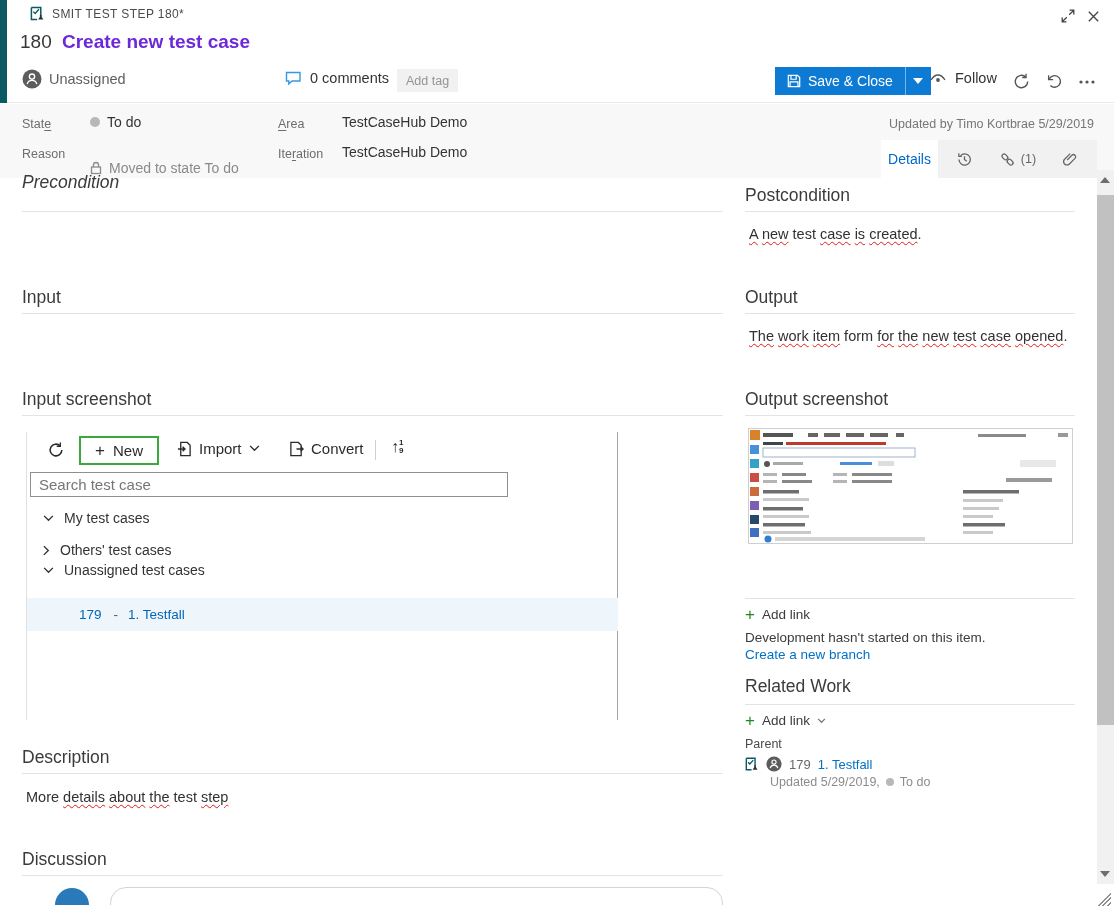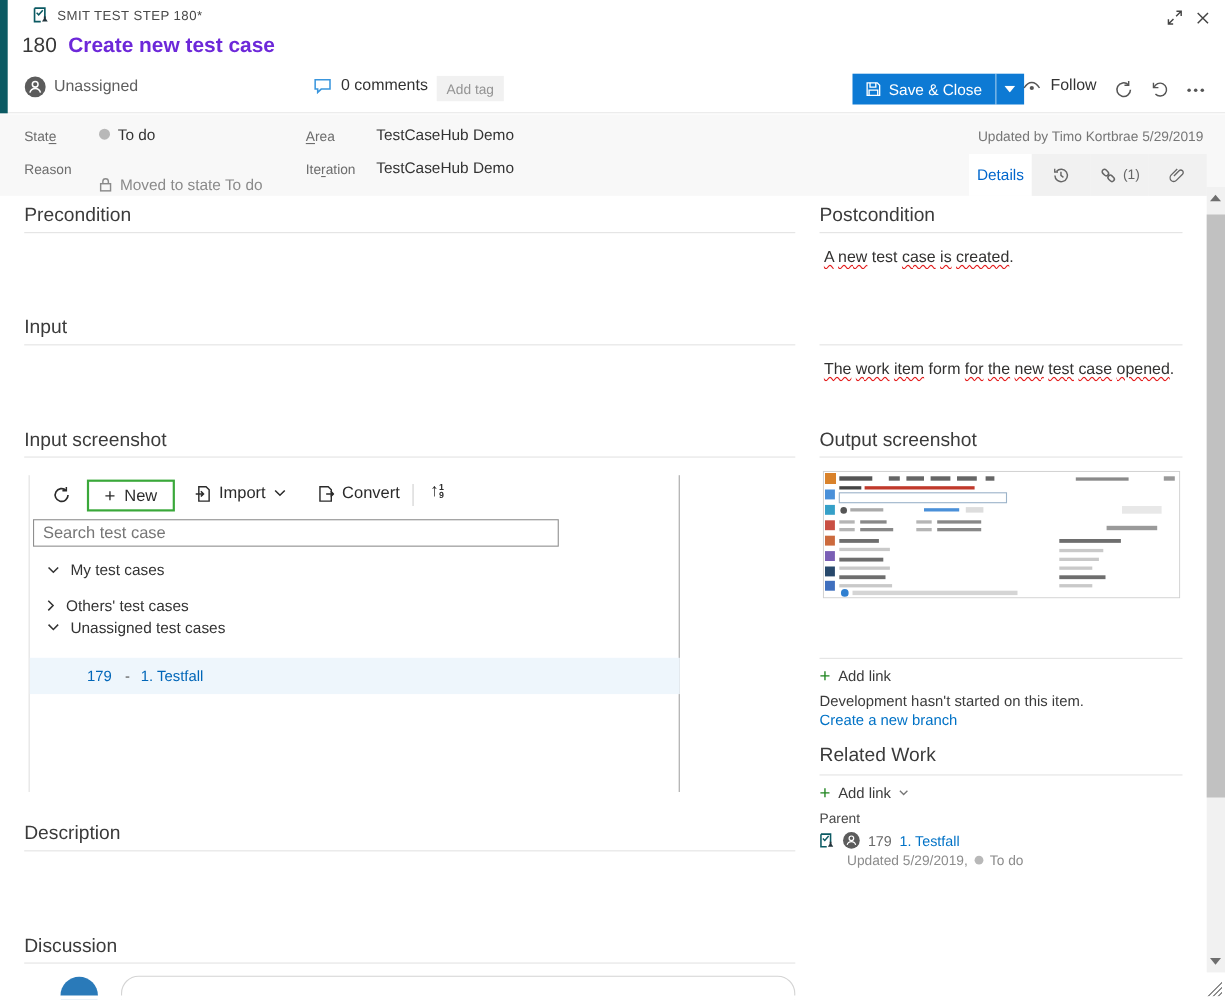--- a/index.html
+++ b/index.html
@@ -254,21 +254,21 @@
         <span>(1)</span>
       </button>
       <button class="tab tab-ico">
         <svg width="15" height="17" viewBox="0 0 16 18" fill="none" stroke="#666" stroke-width="1.3">
           <path d="M4.5 9.5l5-5a2.3 2.3 0 0 1 3.3 3.3l-6 6a3.6 3.6 0 0 1-5.1-5.1l6-6"></path>
         </svg>
       </button>
     </div>
   </div>
 
-  <div class="sec-title lw" style="top:185px;">Precondition</div>
+  <div class="sec-title lw" style="top:172px;font-style:italic;">Precondition</div>
   <div class="divider lw" style="top:211px;"></div>
 
   <div class="sec-title lw" style="top:287px;">Input</div>
   <div class="divider lw" style="top:313px;"></div>
 
   <div class="sec-title lw" style="top:389px;">Input screenshot</div>
   <div class="divider lw" style="top:415px;"></div>
 
   <div class="shot">
     <div class="shot-tools">
@@ -344,30 +344,32 @@
 
     <div class="t-sel">
       <span class="tid">179</span>
       <span class="tdash">-</span>
       <span class="ttitle">1. Testfall</span>
     </div>
   </div>
 
   <div class="sec-title lw" style="top:747px;">Description</div>
   <div class="divider lw" style="top:773px;"></div>
+  <div class="fieldtext" style="left:26px; top:789px; width:690px;">More <span class="misspelled">details</span> <span class="misspelled">about</span> <span class="misspelled">the</span> test <span class="misspelled">step</span></div>
 
   <div class="sec-title lw" style="top:849px;">Discussion</div>
   <div class="divider lw" style="top:875px;"></div>
   <div class="disc-avatar"></div>
   <div class="disc-input"></div>
 
   <div class="sec-title rw" style="top:185px;">Postcondition</div>
   <div class="divider rw" style="top:211px;"></div>
   <div class="fieldtext" style="left:749px; top:226px; width:324px;"><span class="misspelled">A</span> <span class="misspelled">new</span> test <span class="misspelled">case</span> <span class="misspelled">is</span> <span class="misspelled">created</span>.</div>
 
+  <div class="sec-title rw" style="top:287px;">Output</div>
   <div class="divider rw" style="top:313px;"></div>
   <div class="fieldtext" style="left:749px; top:328px; width:324px;"><span class="misspelled">The</span> <span class="misspelled">work</span> <span class="misspelled">item</span> form <span class="misspelled">for</span> <span class="misspelled">the</span> <span class="misspelled">new</span> <span class="misspelled">test</span> <span class="misspelled">case</span> <span class="misspelled">opened</span>.</div>
 
   <div class="sec-title rw" style="top:389px;">Output screenshot</div>
   <div class="divider rw" style="top:415px;"></div>
 
   <div class="thumb">
     <svg width="325" height="116" viewBox="0 0 325 116">
       <rect x="0.5" y="0.5" width="324" height="115" fill="#fff" stroke="#cfcfcf"></rect>
       <rect x="2" y="2" width="10" height="10" fill="#d9822b"></rect>

